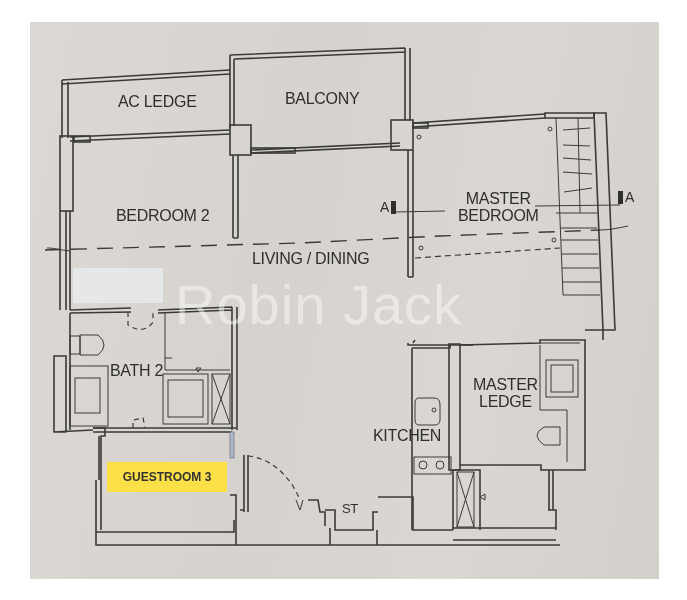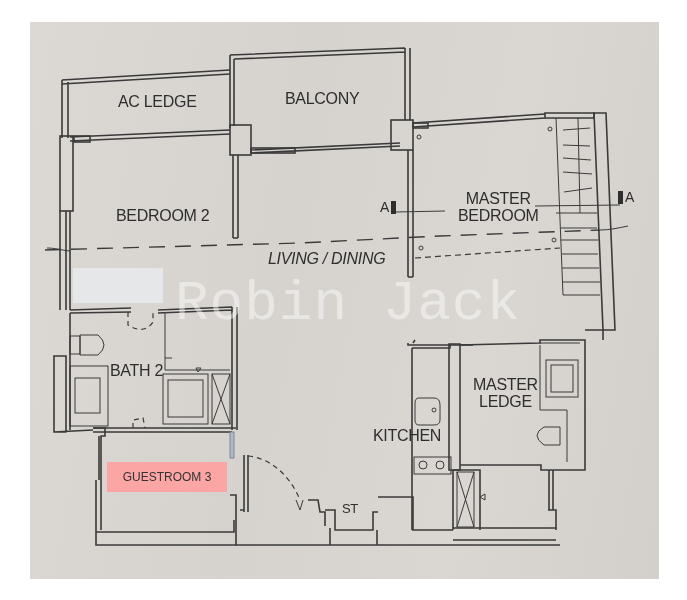--- a/index.html
+++ b/index.html
@@ -8,23 +8,23 @@
     background-image:linear-gradient(100deg,#dcd9d4 0%,#d6d3ce 40%,#dad7d2 70%,#d3d0cb 100%);}
   svg{position:absolute;left:0;top:0;}
   .wall{fill:none;stroke:#3a3a3a;stroke-width:1.6;}
   .thin{fill:none;stroke:#3a3a3a;stroke-width:1;}
   .dash{fill:none;stroke:#3a3a3a;stroke-width:1.4;stroke-dasharray:16 10;}
   .dash2{fill:none;stroke:#3a3a3a;stroke-width:1.2;stroke-dasharray:6 4;}
   .door{fill:none;stroke:#3a3a3a;stroke-width:1.2;stroke-dasharray:5 4;}
   .lbl{position:absolute;font-size:16px;color:#2e2e2e;letter-spacing:-0.3px;white-space:nowrap;font-family:"Liberation Sans",sans-serif;}
   .lbl-c{text-align:center;line-height:17px;}
   .patch{position:absolute;background:#e6e7e8;}
-  .gr{position:absolute;left:107px;top:462px;width:120px;height:30px;background:#fca5a5;
-      display:flex;align-items:center;justify-content:center;font-size:12px;font-weight:normal;color:#333;font-family:"Liberation Sans",sans-serif;}
-  .wm{position:absolute;left:175px;top:272px;font-size:56px;color:rgba(255,255,255,0.45);font-family:Liberation Mono, monospace;letter-spacing:1px;white-space:nowrap;}
+  .gr{position:absolute;left:107px;top:462px;width:120px;height:30px;background:#fde047;
+      display:flex;align-items:center;justify-content:center;font-size:12px;font-weight:bold;color:#333;font-family:"Liberation Sans",sans-serif;}
+  .wm{position:absolute;left:175px;top:272px;font-size:56px;color:rgba(255,255,255,0.45);font-family:Liberation Sans, sans-serif;letter-spacing:1px;white-space:nowrap;}
   .sec{position:absolute;font-size:14px;color:#2e2e2e;}
   .secbar{position:absolute;width:5px;height:13px;background:#2e2e2e;}
 </style>
 </head>
 <body>
 
 <div id="paper"></div>
 
 <svg width="687" height="600" viewBox="0 0 687 600">
 
@@ -123,21 +123,21 @@
   <path class="thin" d="M480,497 L485,494 L485,500 Z"></path>
   <path class="wall" d="M553,470 L553,510 M549,470 L549,510 M548,510 L556,510 L556,530 M453,528 L556,528 M453,540 L556,540"></path>
   <path class="wall" d="M585,330 L603,330 M603,330 L603,340"></path>
 </svg>
 
 <div class="patch" style="left:73px;top:268px;width:90px;height:35px;"></div>
 
 <div class="lbl" style="left:118px;top:93px;">AC LEDGE</div>
 <div class="lbl" style="left:285px;top:90px;">BALCONY</div>
 <div class="lbl" style="left:116px;top:207px;">BEDROOM 2</div>
-<div class="lbl" style="left:268px;top:250px;font-style:italic;">LIVING / DINING</div>
+<div class="lbl" style="left:252px;top:250px;">LIVING / DINING</div>
 <div class="lbl lbl-c" style="left:458px;top:190px;">
   <div>MASTER</div>
   <div>BEDROOM</div>
 </div>
 <div class="lbl" style="left:110px;top:362px;">BATH 2</div>
 <div class="gr">GUESTROOM 3</div>
 <div class="lbl" style="left:346px;top:427px;margin-left:27px;">KITCHEN</div>
 <div class="lbl lbl-c" style="left:473px;top:376px;">
   <div>MASTER</div>
   <div>LEDGE</div>

